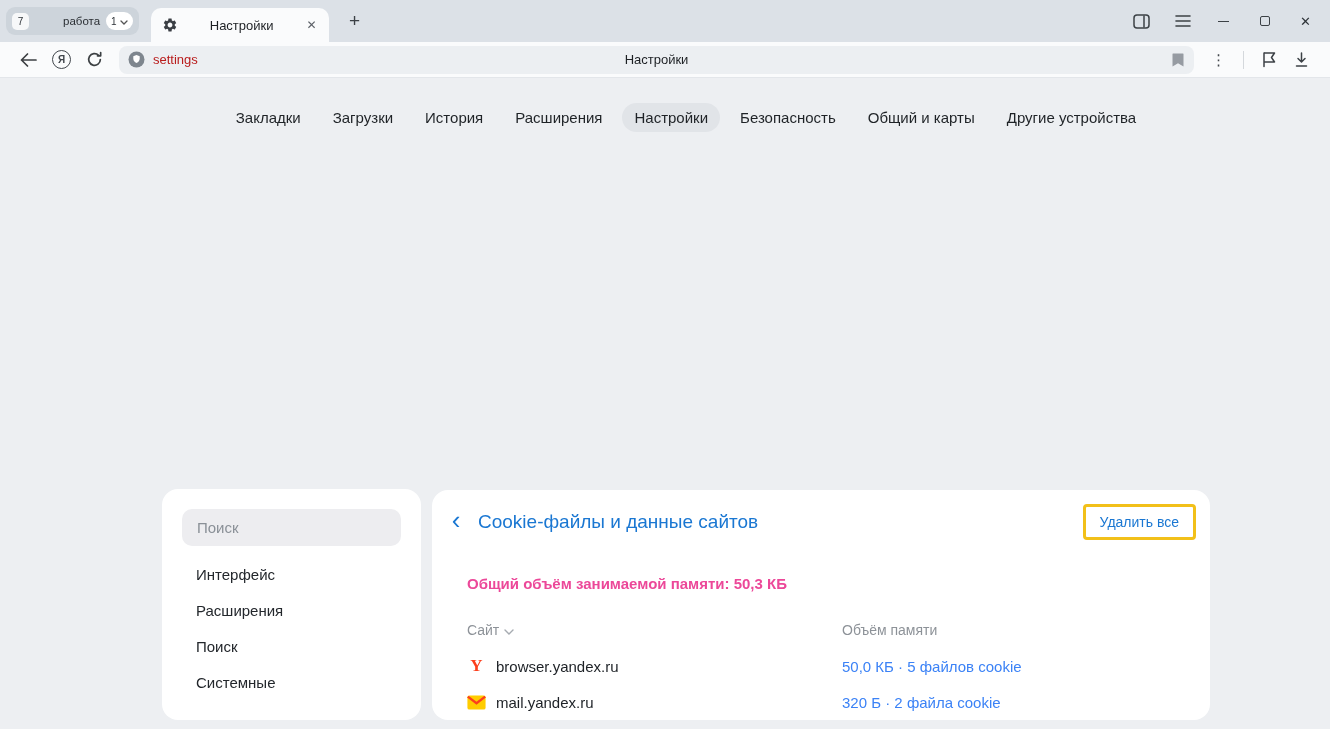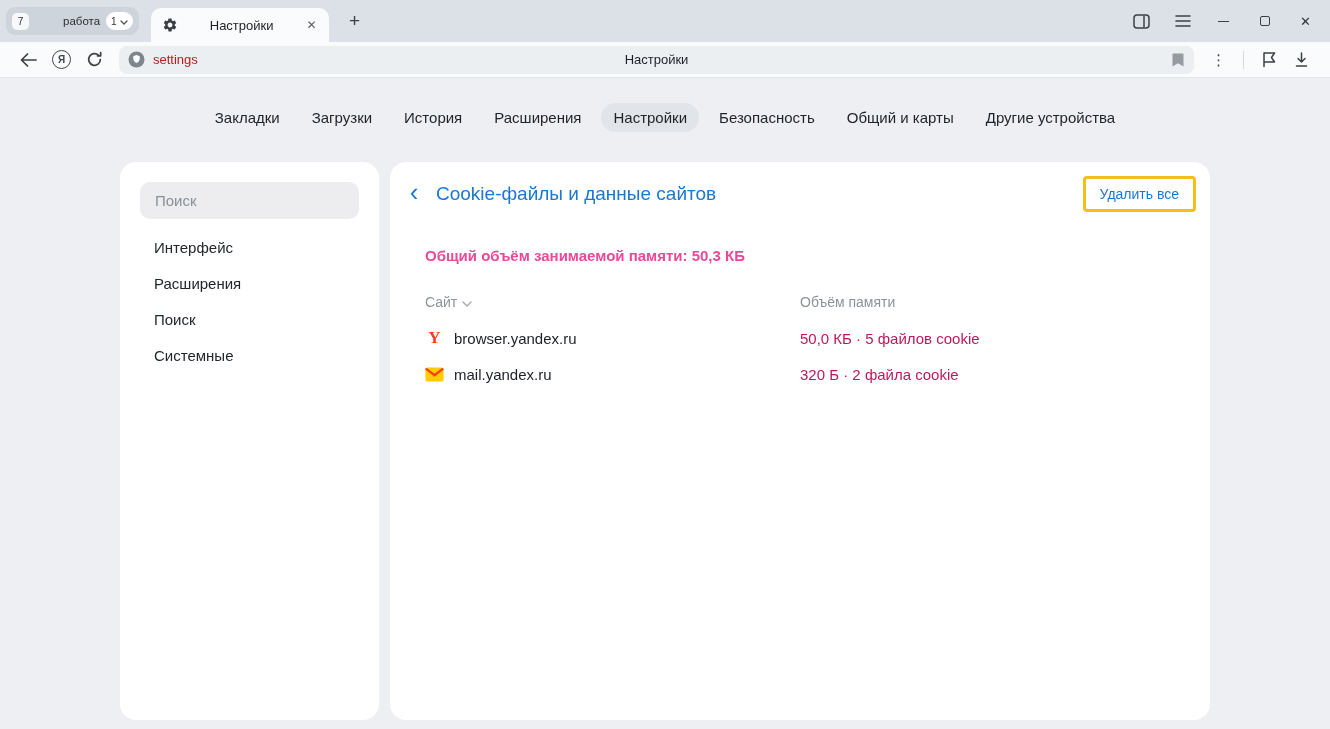--- a/index.html
+++ b/index.html
@@ -34,25 +34,25 @@
   .tb-icon{width:23px;height:23px;display:flex;align-items:center;justify-content:center;margin:0 5px;color:#3c4043;cursor:default;}
   .ya-circle{width:19px;height:19px;border:1.7px solid #41464c;border-radius:50%;display:flex;align-items:center;justify-content:center;font-size:10px;font-weight:700;color:#41464c;}
   .urlbar{flex:1;height:28px;background:#eceff2;border-radius:8px;margin:0 8px;display:flex;align-items:center;padding:0 9px;position:relative;cursor:default;}
   .url-text{font-size:13px;color:#b91c1c;margin-left:8px;text-align:right;}
   .url-title{position:absolute;left:0;right:0;text-align:center;font-size:13px;color:#1d2024;pointer-events:none;}
   .bookmark{margin-left:auto;display:flex;align-items:center;z-index:1;}
   .dots{font-size:15px;color:#44484d;}
   .tb-divider{width:1px;height:18px;background:#d4d8dc;margin:0 8px;}
 
   
-  .content{height:651px;}
+  .content{height:651px;padding-left:42px;}
   .topnav{display:flex;justify-content:center;gap:8px;padding-top:25px;}
   .nav-item{font-size:15px;color:#1f2327;padding:6px 12px;border-radius:15px;text-decoration:none;white-space:nowrap;cursor:default;}
   .nav-item.active{background:#e1e4e8;}
-  .cards{display:flex;gap:11px;margin:30px 120px 0 120px;height:558px;}
+  .cards{display:flex;gap:11px;margin:30px 120px 0 120px;height:558px;align-items:flex-end;}
 
   .sidebar-card{width:259px;background:#fff;border-radius:16px;padding:20px;}
   .search{width:100%;height:37px;background:#ededf0;border:none;border-radius:10px;padding:0 15px;font-size:15px;color:#333;outline:none;font-family:inherit;}
   .search::placeholder{color:#8a9097;}
   .side-list{margin-top:10px;}
   .side-item{height:36px;display:flex;align-items:center;font-size:15px;color:#23272c;padding-left:14px;border-radius:8px;cursor:default;}
 
   .main-card{flex:1;background:#fff;border-radius:16px;overflow:hidden;}
   .panel-header{display:flex;align-items:center;padding:14px 14px 0 14px;height:49px;}
   .back-chev{font-size:26px;color:var(--accent);width:20px;text-align:center;line-height:1;margin-top:-4px;cursor:default;}
@@ -60,21 +60,21 @@
   .delete-all{margin-left:auto;background:#fff;border:3px solid var(--highlight);border-radius:4px;color:var(--accent);font-size:14px;font-family:inherit;padding:7px 14px;cursor:default;}
   .panel-body{padding:0 35px;}
   .total{margin-top:36px;font-size:15px;font-weight:700;color:#ec4899;}
   .tbl-head{margin-top:30px;display:grid;grid-template-columns:375px 1fr;font-size:14px;color:#8d9298;}
   .col-site{display:flex;align-items:center;gap:5px;cursor:default;}
   .rows-list{margin-top:10px;}
   .row{display:grid;grid-template-columns:375px 1fr;align-items:center;height:36px;cursor:default;}
   .cell-site{display:flex;align-items:center;gap:10px;font-size:15px;color:#1d2126;}
   .site-icon{width:19px;display:flex;align-items:center;justify-content:center;}
   .site-icon.y{font-family:"Liberation Serif",serif;font-weight:700;color:var(--yandex-red);font-size:17px;}
-  .cell-size{font-size:15px;color:#be185d;}
+  .cell-size{font-size:15px;color:#3b82f6;}
 </style>
 </head>
 <body>
 
 <div class="window">
 
   <div class="tabstrip">
     <div class="tab-group">
       <span class="tg-num">7</span>
       <span class="tg-label">работа</span>

